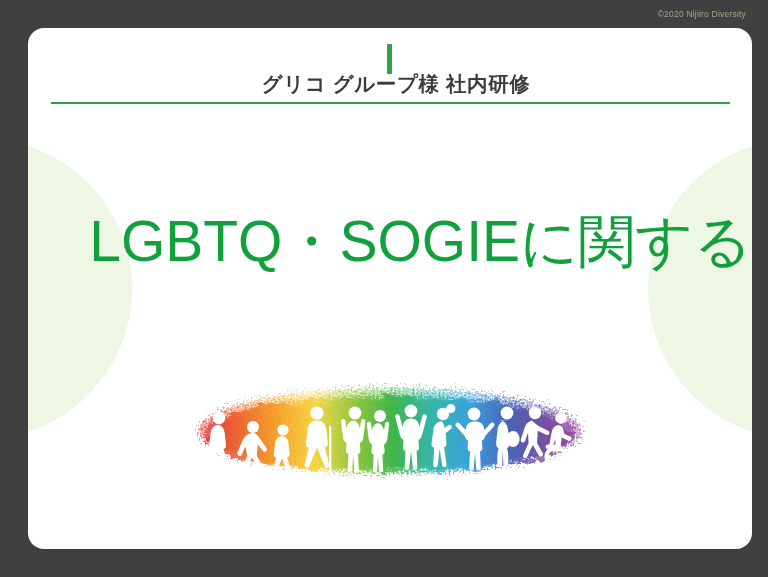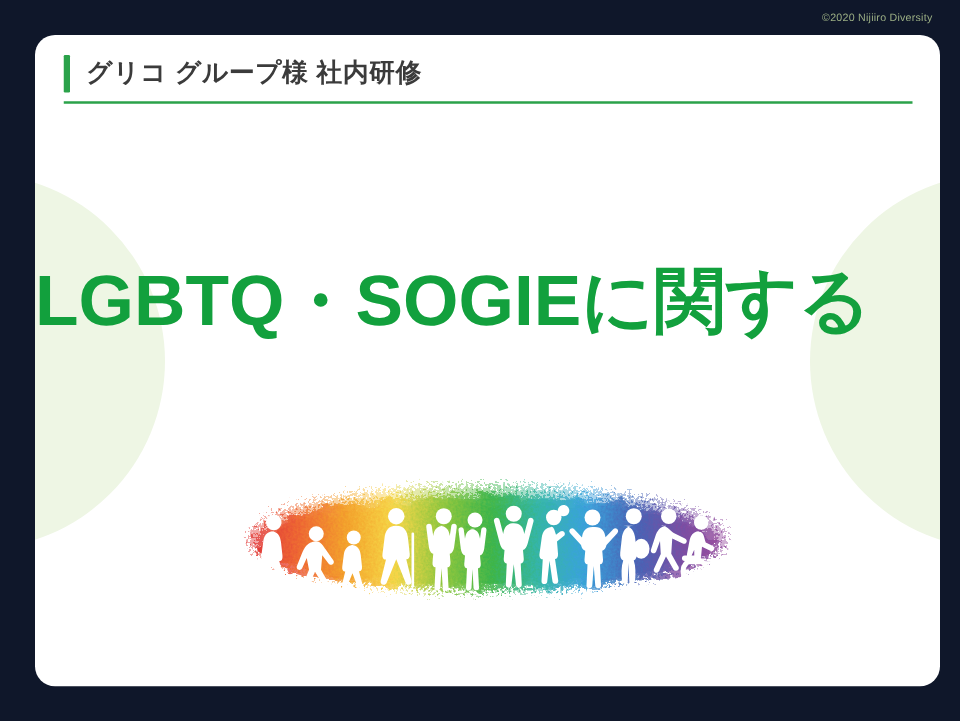--- a/index.html
+++ b/index.html
@@ -11,21 +11,21 @@
     height: 577px;
     overflow: hidden;
     font-family: "Liberation Sans", "DejaVu Sans", sans-serif;
     background: #e9f4d9;
   }
 
   #slide {
     position: relative;
     width: 768px;
     height: 577px;
-    background: #0f172a;
+    background: #404040;
     overflow: hidden;
   }
 
   
   .copyright {
     position: absolute;
     top: 9px;
     right: 22px;
     font-size: 8.5px;
     letter-spacing: .2px;
@@ -71,20 +71,21 @@
   
   .header {
     position: absolute;
     left: 23px;
     top: 16px;
     right: 24px;
   }
   .header-row {
     display: flex;
     align-items: center;
+    flex-direction: column;
   }
   .header-bar {
     width: 5px;
     height: 30px;
     background: #2ba24a;
     border-radius: 1px;
     flex: 0 0 auto;
   }
   .header-title {
     margin-left: 13px;
@@ -102,23 +103,23 @@
     width: 679px;
     background: #2ba24a;
   }
 
   
   .title-block {
     position: absolute;
     left: 0;
     right: 0;
     top: 182px;
-    text-align: left;
+    text-align: right;
     color: #12a03d;
-    font-weight: bold;
+    font-weight: normal;
     letter-spacing: 0px;
     line-height: 1.12;
   }
   .title-line {
     font-size: 57px;
     white-space: nowrap;
   }
   .title-line-2 {
     font-size: 53px;
   }

